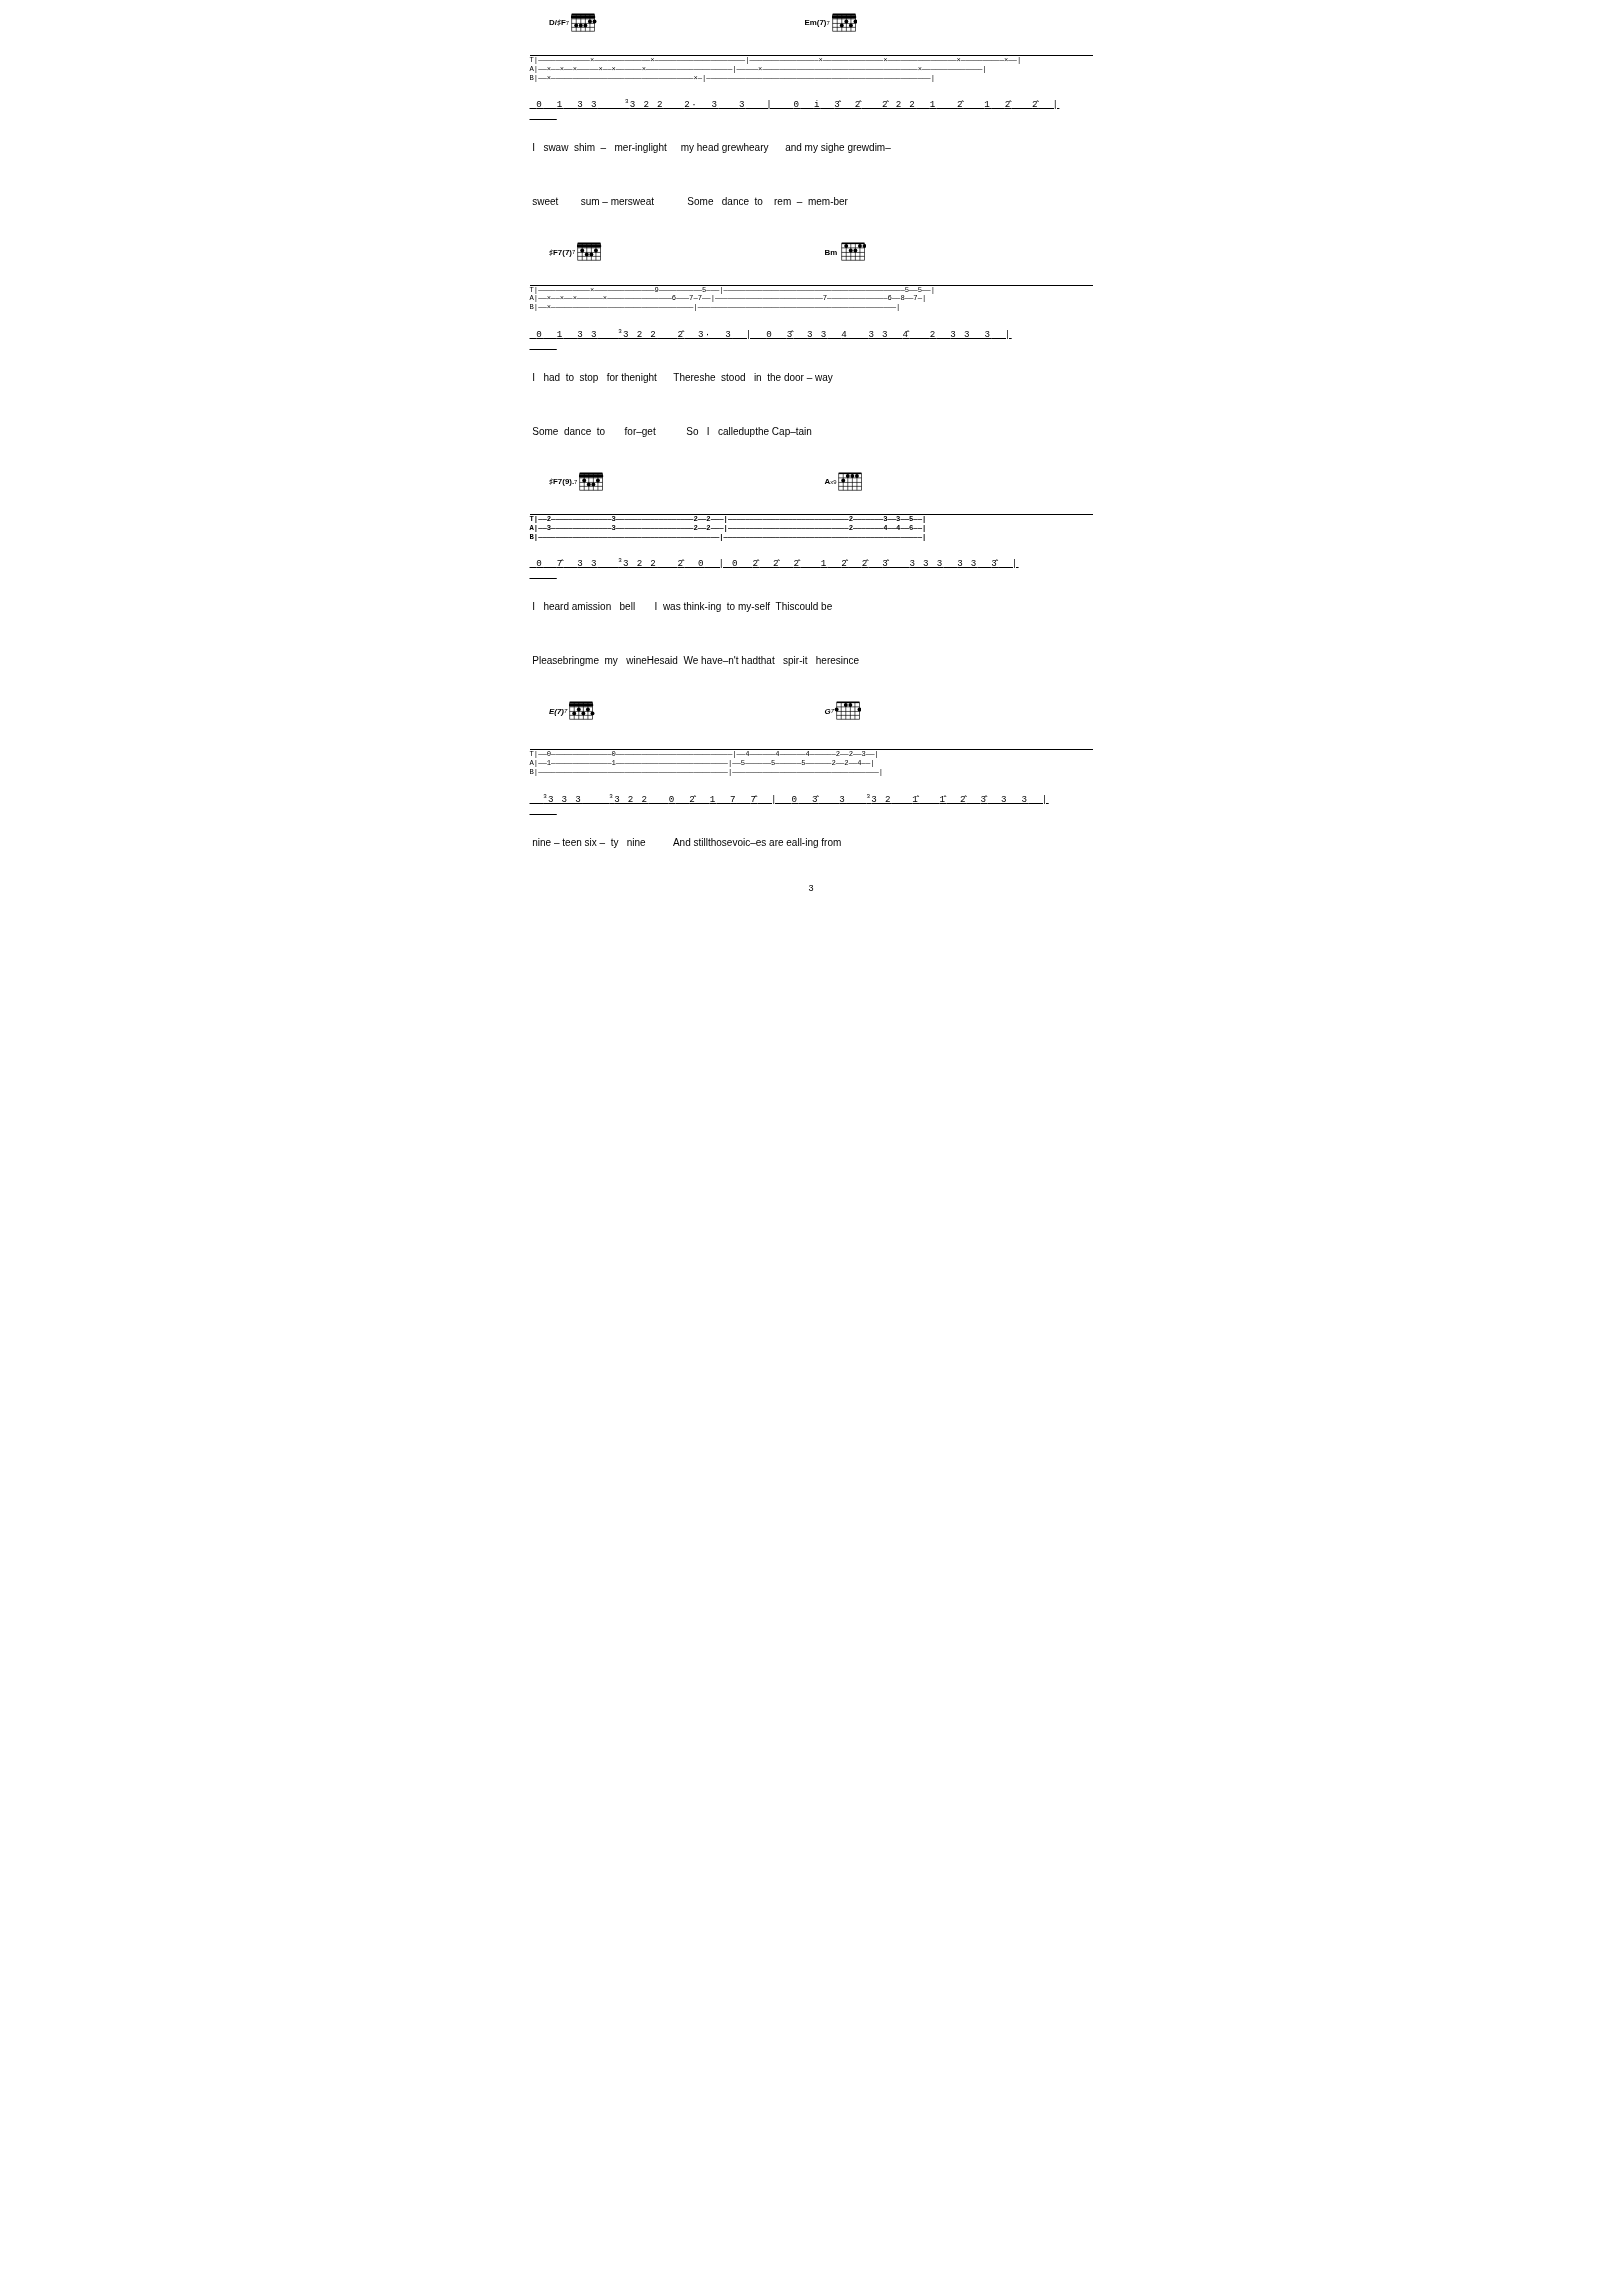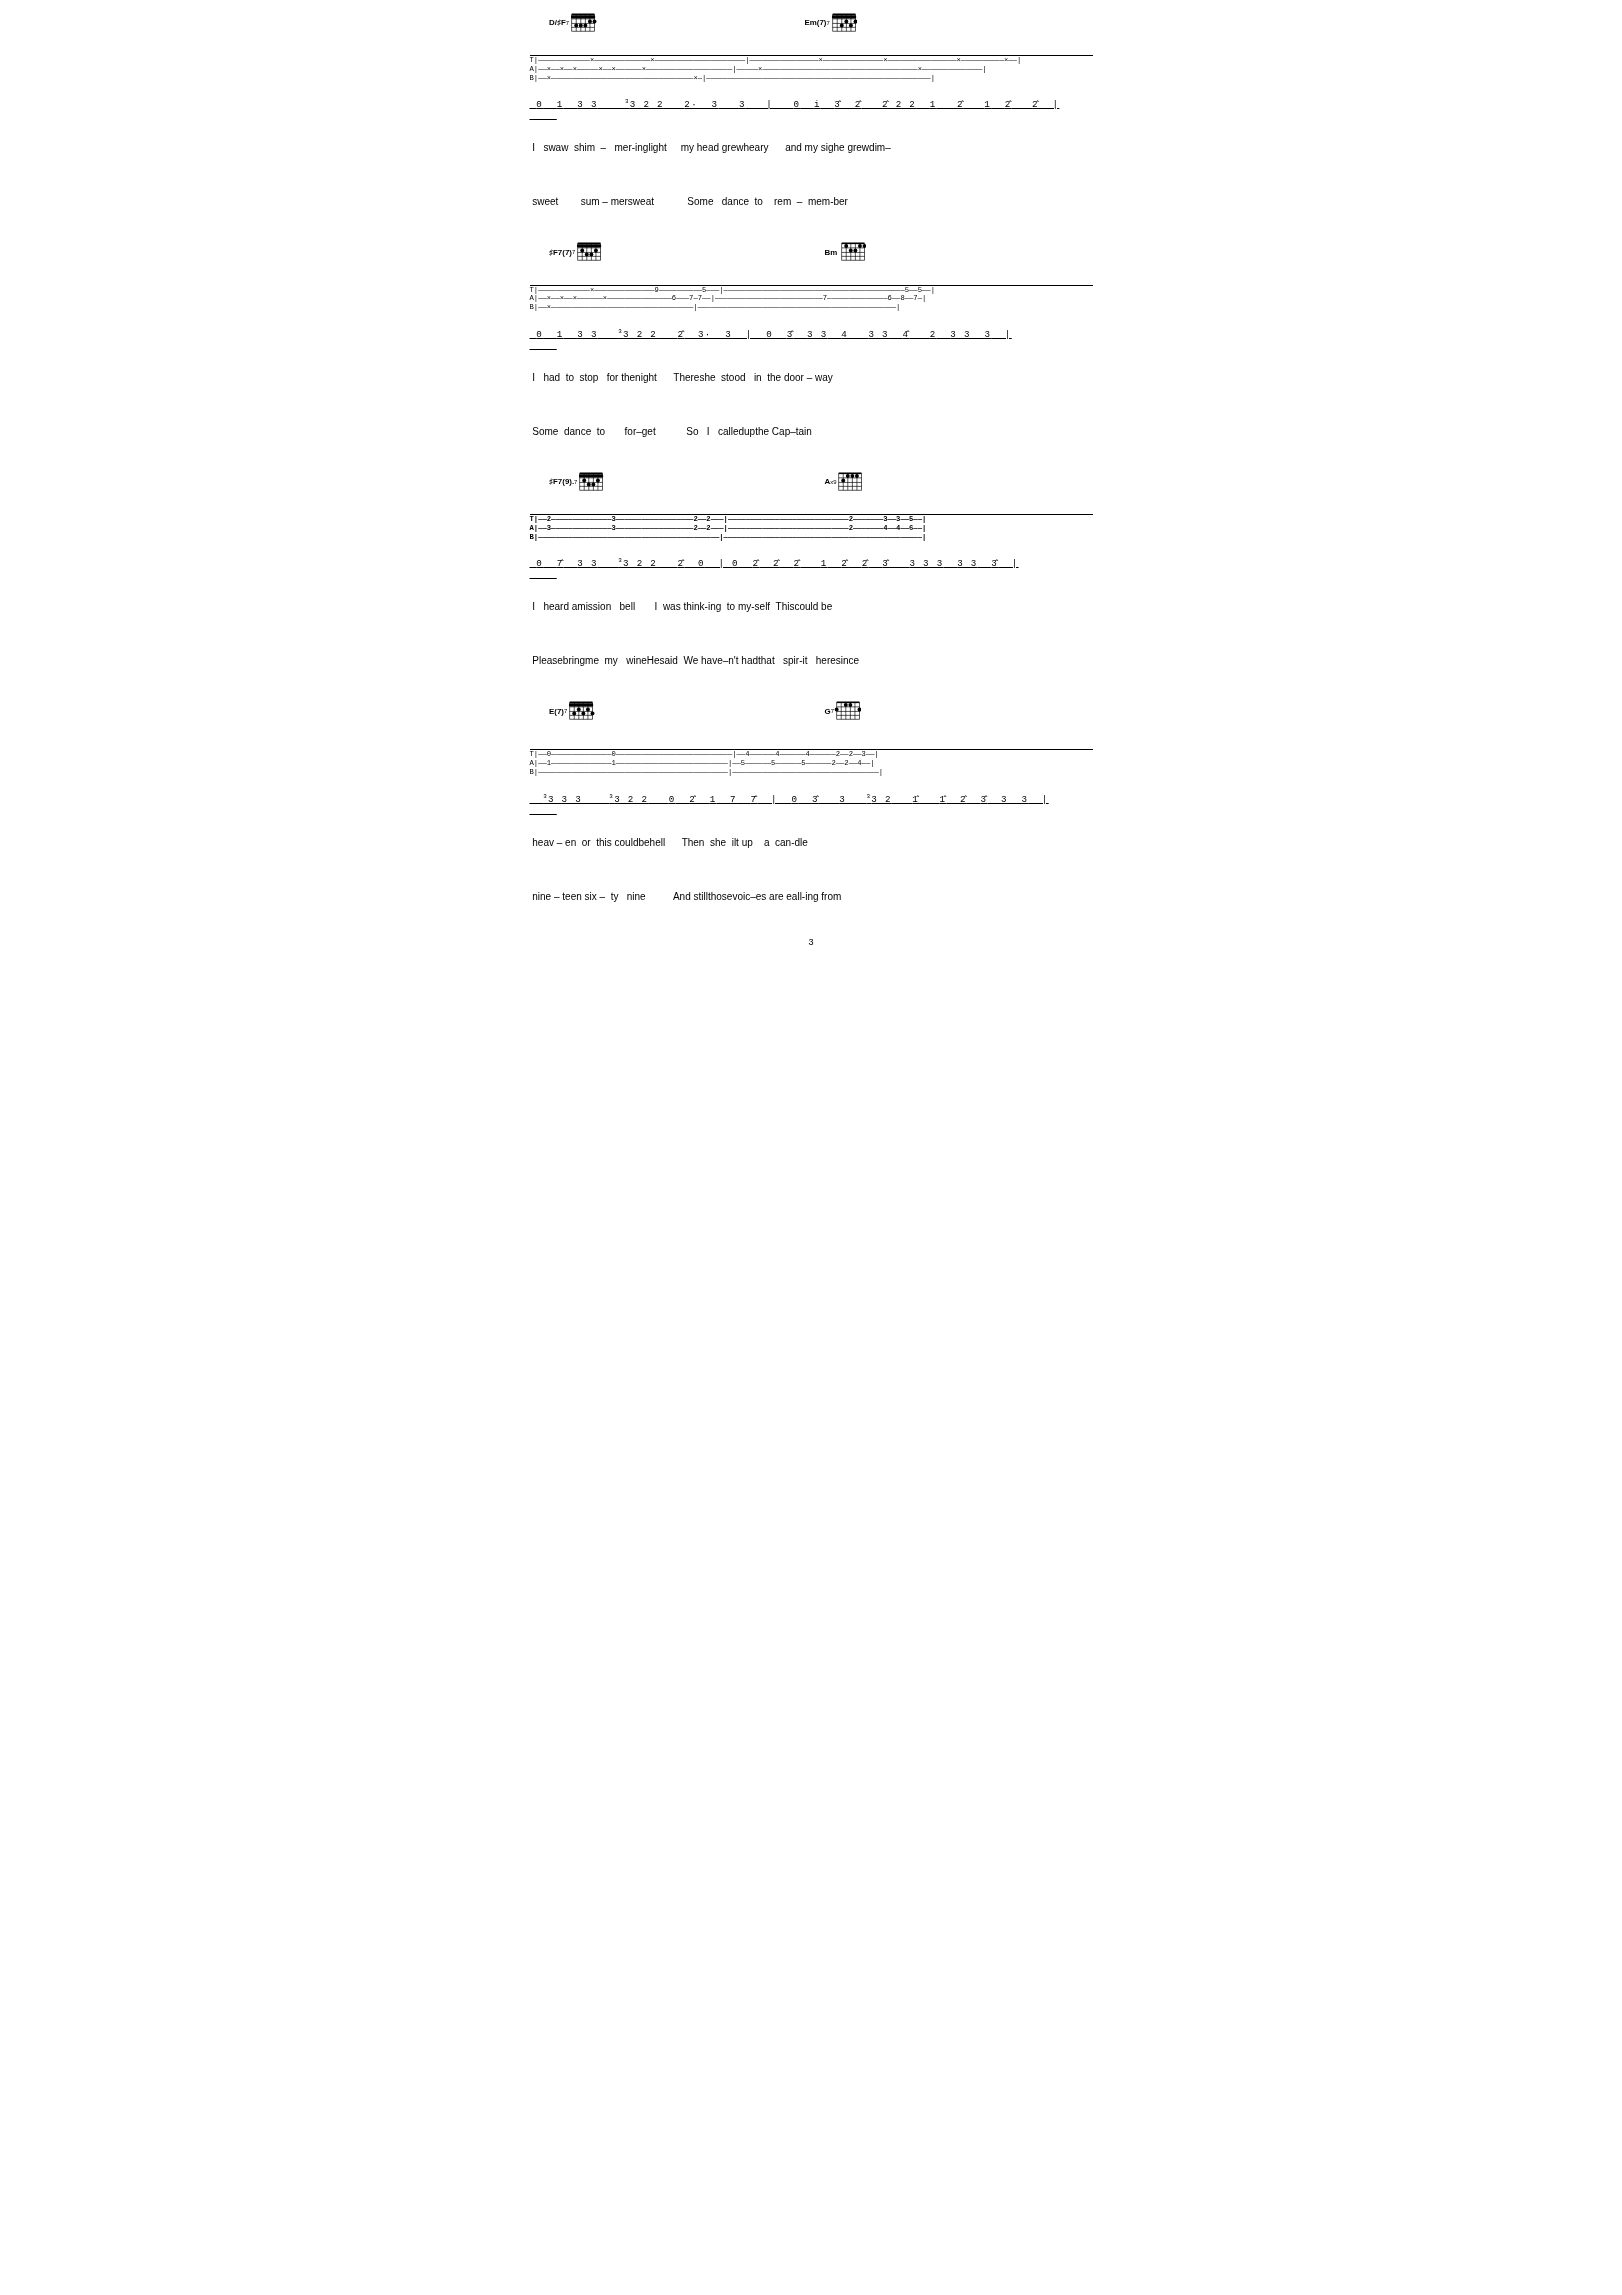--- a/index.html
+++ b/index.html
@@ -271,21 +271,21 @@
  I   heard amission   bell       I  was think-ing  to my-self  Thiscould be
     </div>
 
     <div class="lyric-line">
  Pleasebringme  my   wineHesaid  We have–n't hadthat   spir-it   heresince
     </div>
   </div>
 
   <div class="section" style="margin-top:6.5px;">
 
-    <div style="display:flex; align-items:flex-start; margin-bottom:2.6px; position:relative;">
+    <div style="display:flex; align-items:flex-start; margin-bottom:2.6px; position:relative;font-style:italic;">
 
       <div class="chord-diagram" style="position:absolute; left:19.6px; top:0;">
         <div class="chord-title">E(7)</div>
         <div style="font-size:5.9px; font-family:Arial;">7</div>
         <svg width="27.5" height="19.6" viewBox="0 0 42 30">
           <line x1="4" y1="2" x2="4" y2="28" stroke="#000" stroke-width="1"></line>
           <line x1="11" y1="2" x2="11" y2="28" stroke="#000" stroke-width="1"></line>
           <line x1="18" y1="2" x2="18" y2="28" stroke="#000" stroke-width="1"></line>
           <line x1="25" y1="2" x2="25" y2="28" stroke="#000" stroke-width="1"></line>
           <line x1="32" y1="2" x2="32" y2="28" stroke="#000" stroke-width="1"></line>
@@ -332,23 +332,20 @@
     <div style="margin-top:9px; border-top: 1.3px solid #000; font-family:'Courier New',monospace; font-size:6.5px; line-height:1.3;">
       <div class="staff-row">T|——0——————————————0———————————————————————————|——4——————4——————4——————2——2——3——|</div>
       <div class="staff-row">A|——1——————————————1——————————————————————————|——5——————5——————5——————2——2——4——|</div>
       <div class="staff-row">B|————————————————————————————————————————————|——————————————————————————————————|</div>
     </div>
 
     <div style="margin-top:5.2px; font-family:'Courier New',monospace; font-size:9.2px; text-decoration:underline; white-space:pre; letter-spacing:1.3px;">
   <span><sup style="font-size:5.9px">3</sup>3 3 3</span>    <span><sup style="font-size:5.9px">3</sup>3 2 2</span>   <span>0</span>  <span>2̂</span>  <span>1</span>  <span>7</span>  <span>7̂</span>  |  <span>0</span>  <span>3̂</span>   <span>3</span>   <span><sup style="font-size:5.9px">3</sup>3 2</span>   <span>1̂</span>   <span>1̂</span>  <span>2̂</span>  <span>3̂</span>  <span>3  3</span>  |
     </div>
 
-    <div class="lyric-line">
- heav – en  or  this couldbehell      Then  she  ilt up    a  can-dle
-    </div>
 
     <div class="lyric-line">
  nine – teen six –  ty   nine          And stillthosevoic–es are eall-ing from
     </div>
   </div>
 
   <div class="page-number">3</div>
 
 </div>
 

